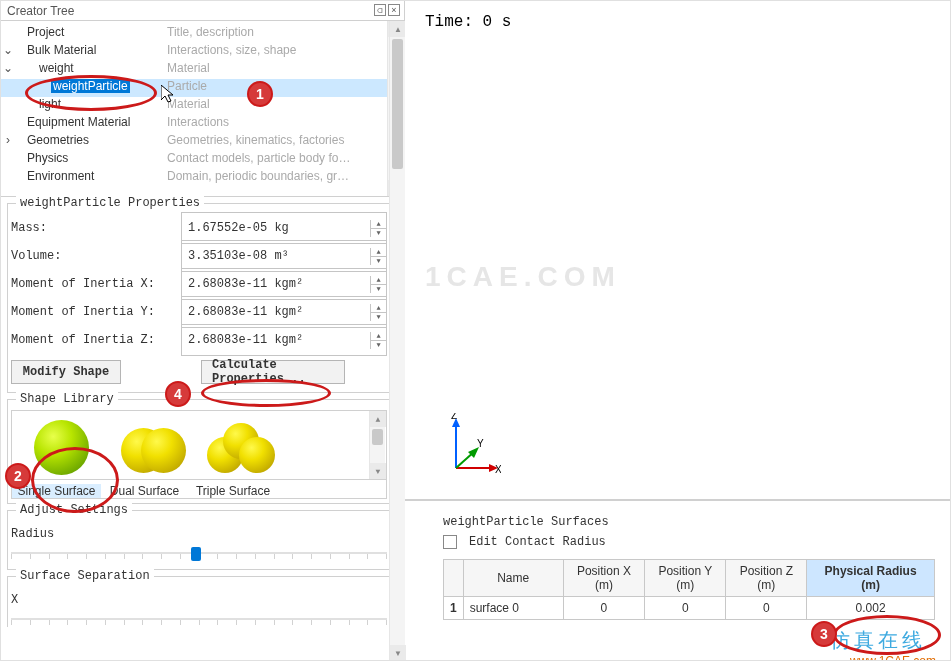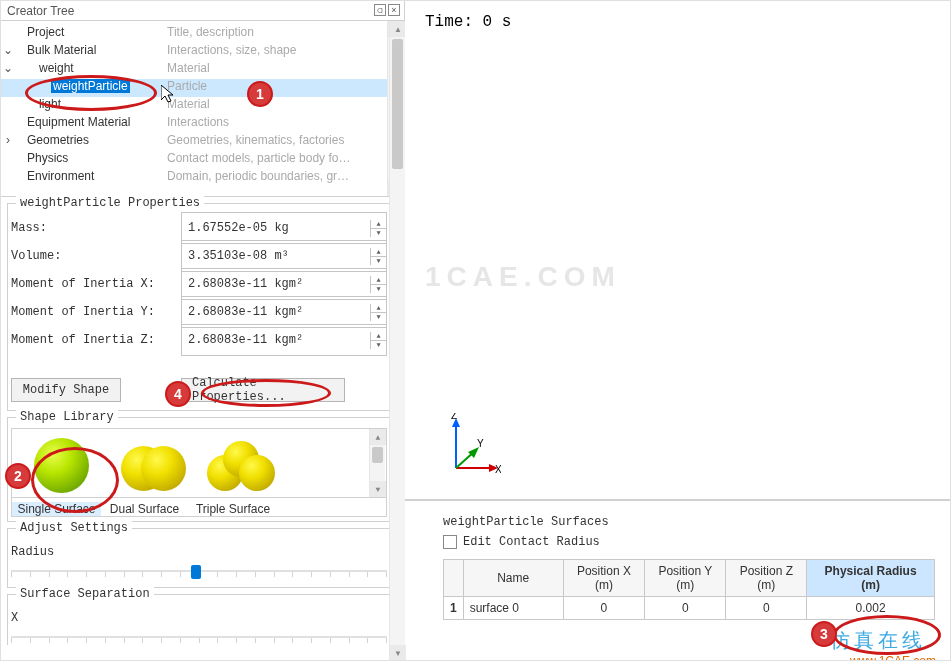--- a/index.html
+++ b/index.html
@@ -28,21 +28,21 @@
   .box .legend { position:absolute; top:-8px; left:8px; background:#fff; padding:0 4px; font-family:"Consolas","Courier New",monospace; font-size:12px; }
   .prop-row { display:flex; align-items:center; height:28px; }
   .prop-row .pl { width:170px; }
   .prop-row .pi { flex:1; display:flex; }
   .field { flex:1; height:32px; border:1px solid #c5c5c5; display:flex; align-items:center; }
   .field .txt { flex:1; padding:0 6px; white-space:nowrap; overflow:hidden; }
   .field .spin { width:16px; display:flex; flex-direction:column; }
   .field .spin div { flex:1; border-left:1px solid #c5c5c5; display:flex; align-items:center; justify-content:center; font-size:7px; color:#666; cursor:pointer; }
   .field .spin div+div { border-top:1px solid #c5c5c5; }
   .btn { height:24px; border:1px solid #b5b5b5; background:#f2f2f2; display:inline-flex; align-items:center; justify-content:center; padding:0 10px; cursor:pointer; font-family:"Consolas","Courier New",monospace; font-size:12px; }
-  .btn-row { display:flex; gap:60px; margin-top:24px; }
+  .btn-row { display:flex; gap:80px; margin-top:6px;font-weight:bold; }
   
   .shape-shelf { display:flex; align-items:flex-end; height:70px; position:relative; padding:4px 0 0 0; }
   .shape-item { width:90px; display:flex; flex-direction:column; align-items:center; }
   .sphere { width:55px; height:55px; border-radius:50%; background:radial-gradient(circle at 35% 30%, #e8ff4b 0%, #b8e500 35%, #6aa500 80%, #3b6600 100%); }
   .sphere.dual { position:relative; width:65px; height:50px; border-radius:50%; background:none; }
   .sphere.dual::before,.sphere.dual::after { content:""; position:absolute; width:45px; height:45px; border-radius:50%; background:radial-gradient(circle at 35% 30%, #fff94b 0%, #f1e000 35%, #c0a800 80%, #6e5c00 100%); top:3px; }
   .sphere.dual::before { left:2px; } .sphere.dual::after { left:22px; }
   .sphere.triple { position:relative; width:68px; height:52px; background:none; border-radius:0; }
   .sphere.triple span { position:absolute; width:36px; height:36px; border-radius:50%; background:radial-gradient(circle at 35% 30%, #fff94b 0%, #f1e000 35%, #c0a800 80%, #6e5c00 100%); }
   .shape-cap { font-family:"Microsoft YaHei",Arial; font-size:12px; margin-top:4px; white-space:nowrap; }
@@ -52,21 +52,21 @@
   .slider .ticks { position:absolute; left:0; right:0; top:9px; height:5px; display:flex; justify-content:space-between; }
   .slider .ticks i { width:1px; background:#d2d2d2; }
   .slider .handle { position:absolute; top:2px; width:10px; height:14px; background:#0078d7; border-radius:2px; cursor:pointer; }
   
   .viewport { position:absolute; left:404px; right:0; top:0; height:498px; background:#fff; }
   .time-label { position:absolute; left:20px; top:12px; font-family:"Consolas","Courier New",monospace; font-size:16px; color:#000; }
   .axes { position:absolute; left:36px; bottom:16px; width:60px; height:70px; }
   
   .bottom-panel { position:absolute; left:404px; right:0; top:498px; bottom:0; border-top:2px solid #d0d0d0; padding:6px 0 0 18px; font-size:12px; }
   .surf-title { font-family:"Consolas","Courier New",monospace; font-size:12px; margin:8px 0 6px 20px; }
-  .chk-row { display:flex; align-items:center; gap:6px; margin:4px 0 10px 20px; font-family:"Consolas","Courier New",monospace; }
+  .chk-row { display:flex; align-items:center; gap:12px; margin:4px 0 10px 20px; font-family:"Consolas","Courier New",monospace; }
   .chk { width:14px; height:14px; border:1px solid #888; background:#fff; cursor:pointer; }
   .tbl { width:492px; border-collapse:collapse; margin-left:20px; font-size:12px; }
   .tbl th,.tbl td { border:1px solid #c8c8c8; padding:4px 6px; text-align:center; }
   .tbl th { background:#f6f6f6; font-weight:normal; }
   .tbl th.sel { background:#cde6ff; font-weight:bold; }
   .tbl td:first-child { font-weight:bold; width:16px; }
   .tbl td.name { text-align:left; }
   
   .anno { position:absolute; border:3px solid #cc1a1a; border-radius:50%; pointer-events:none; }
   .badge { position:absolute; width:26px; height:26px; border:2px solid #cc1a1a; border-radius:50%; background:#d63a3a; color:#fff; display:flex; align-items:center; justify-content:center; font-size:14px; font-weight:bold; pointer-events:none; }
@@ -200,21 +200,21 @@
               <span class="txt">2.68083e-11 kgm²</span>
               <span class="spin">
                 <div>▲</div>
                 <div>▼</div>
               </span>
             </span>
           </span>
         </div>
       <div class="btn-row">
         <span class="btn" style="width:110px;">Modify Shape</span>
-        <span class="btn" style="width:164px;">Calculate Properties...</span>
+        <span class="btn" style="width:144px;">Calculate Properties...</span>
       </div>
     </div>
 
     <div class="box" style="padding-bottom:4px;">
       <span class="legend">Shape Library</span>
       <div class="shape-shelf" style="border:1px solid #d0d0d0; padding:4px; position:relative;">
         <div class="shape-item">
           <div class="sphere"></div>
         </div>
         <div class="shape-item">

